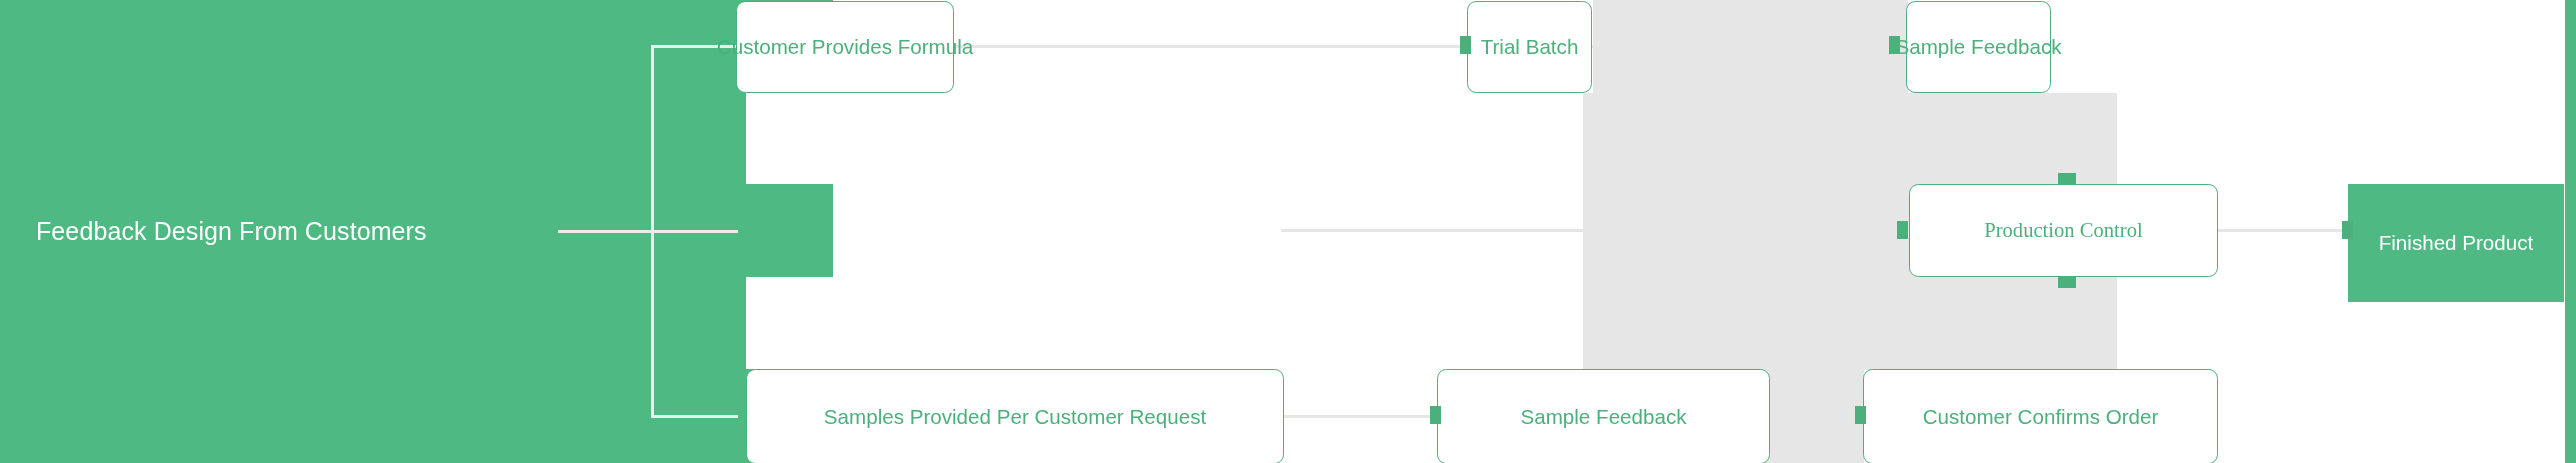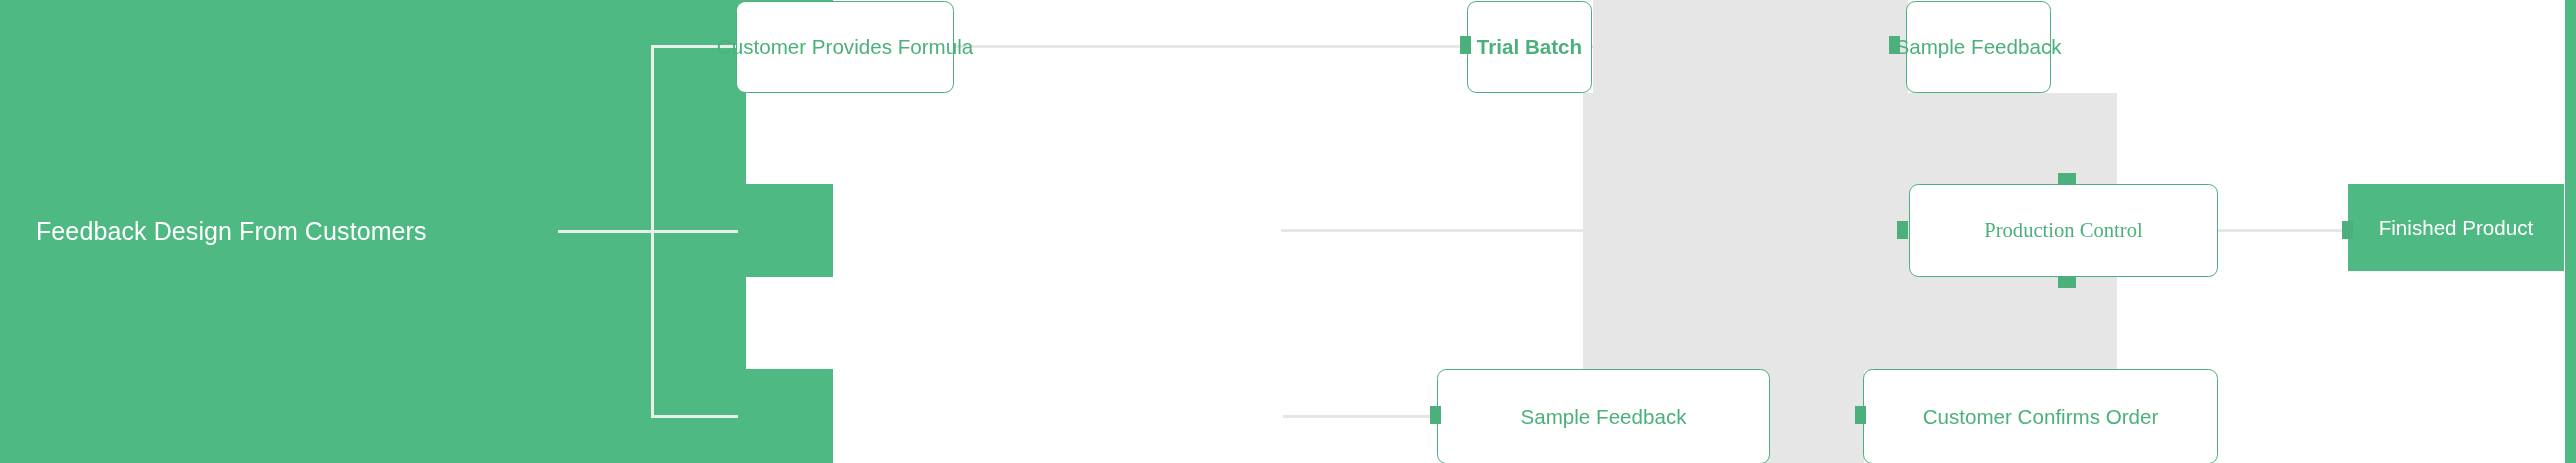--- a/index.html
+++ b/index.html
@@ -180,22 +180,25 @@
   <div class="gline" style="left:1281px; top:229px; width:616px;"></div>
   <div class="gline" style="left:2218px; top:229px; width:129px;"></div>
   <div class="gline" style="left:1283px; top:415px; width:147px;"></div>
   <div class="gline" style="left:1771px; top:415px; width:85px;"></div>
 
   <div class="node" style="left:736px; top:1px; width:218px; height:92px;">
     <span>Customer Provides Formula</span>
   </div>
 
 
-
-  <div class="node" style="left:1467px; top:1px; width:125px; height:92px;font-weight:bold;">
+  <div class="node" style="left:746px; top:369px; width:538px; height:95px;">
+    <span>Samples Provided Per Customer Request</span>
+  </div>
+
+  <div class="node" style="left:1467px; top:1px; width:125px; height:92px;">
     <span>Trial Batch</span>
   </div>
   <div class="handle h" style="left:1460px; top:36px;"></div>
 
   <div class="node" style="left:1906px; top:1px; width:145px; height:92px;">
     <span>Sample Feedback</span>
   </div>
   <div class="handle h" style="left:1889px; top:36px;"></div>
 
   <div class="node" style="left:1437px; top:369px; width:333px; height:95px;">
@@ -208,19 +211,19 @@
   </div>
   <div class="handle h" style="left:1855px; top:406px;"></div>
 
   <div class="node" style="left:1909px; top:184px; width:309px; height:93px;font-family:Liberation Serif, serif;">
     <span>Production Control</span>
   </div>
   <div class="handle h" style="left:1897px; top:221px;"></div>
   <div class="handle v" style="left:2058px; top:173px;"></div>
   <div class="handle v" style="left:2058px; top:277px;"></div>
 
-  <div class="node filled" style="left:2348px; top:184px; width:216px; height:87px;">
+  <div class="node filled" style="left:2348px; top:184px; width:216px; height:118px;">
     <span>Finished Product</span>
   </div>
   <div class="handle h" style="left:2342px; top:221px;"></div>
 
 </div>
 
 
 </body></html>

